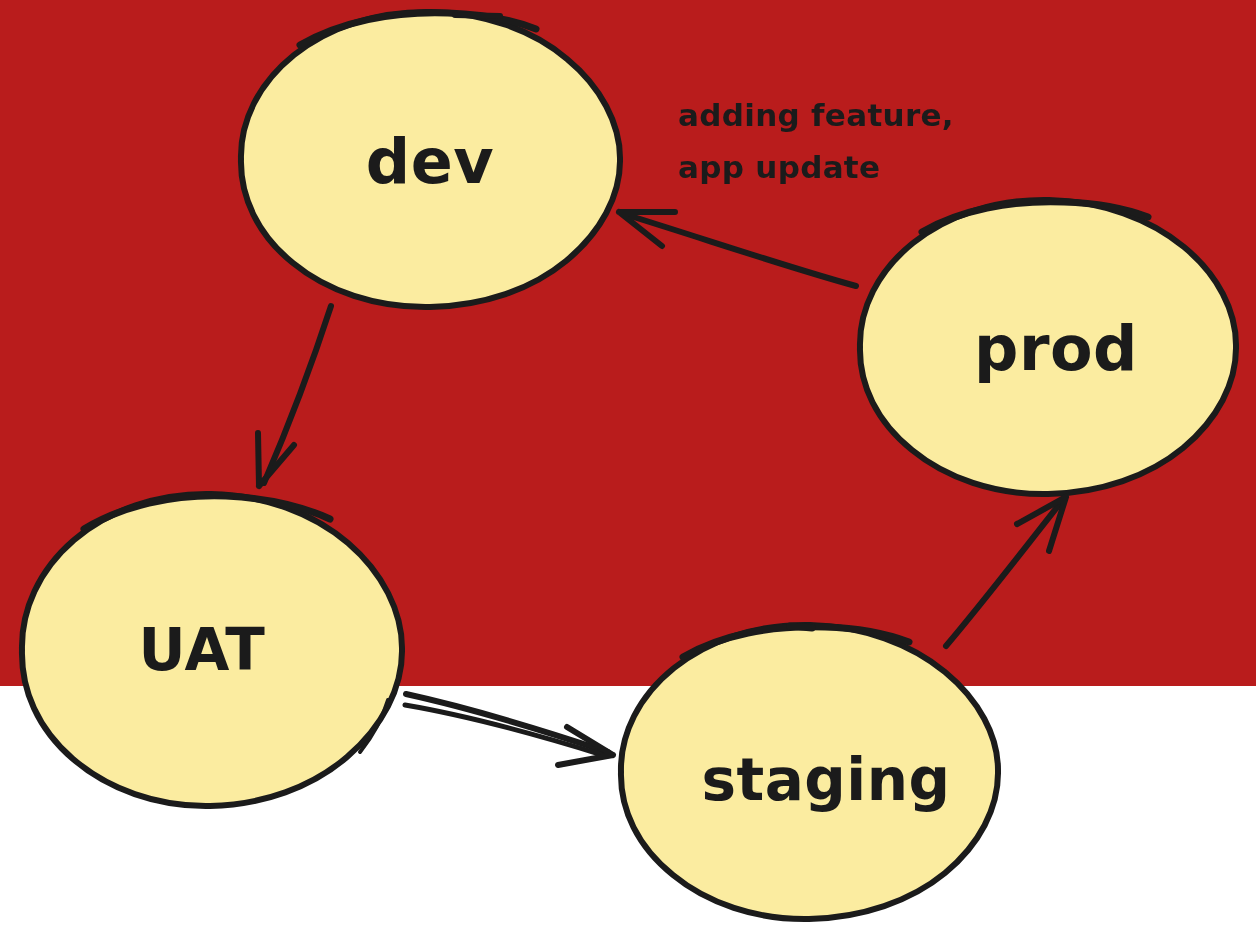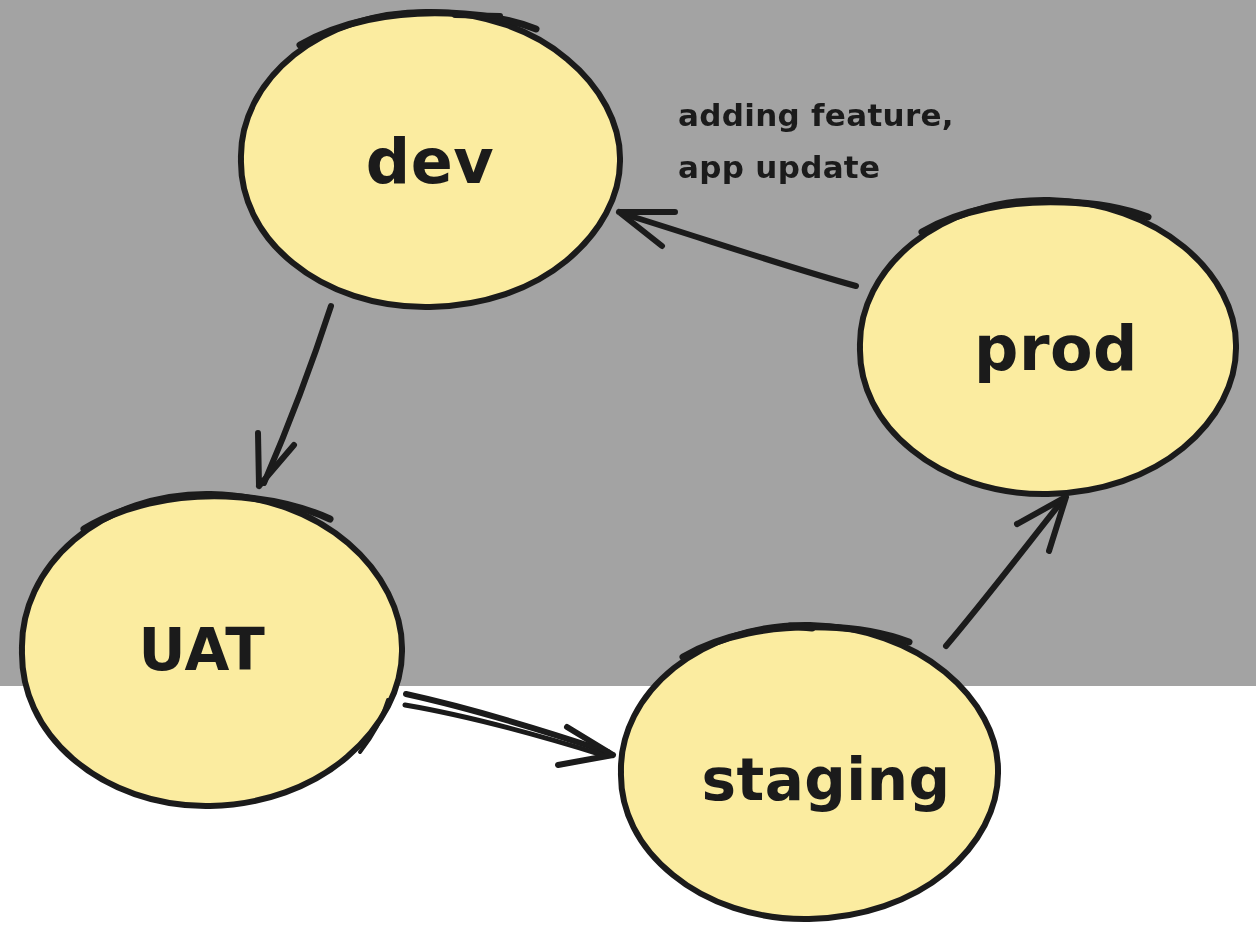--- a/index.html
+++ b/index.html
@@ -11,21 +11,21 @@
   body {
     width: 1256px;
     height: 938px;
     font-family: "DejaVu Sans", sans-serif;
     overflow: hidden;
   }
   #diagram-root {
     position: relative;
     width: 1256px;
     height: 686px;
-    background: #a3a3a3;
+    background: #b91c1c;
   }
   #sketch-canvas {
     position: absolute;
     top: 0;
     left: 0;
     width: 1256px;
     height: 938px;
     display: block;
   }
   .node-label {

